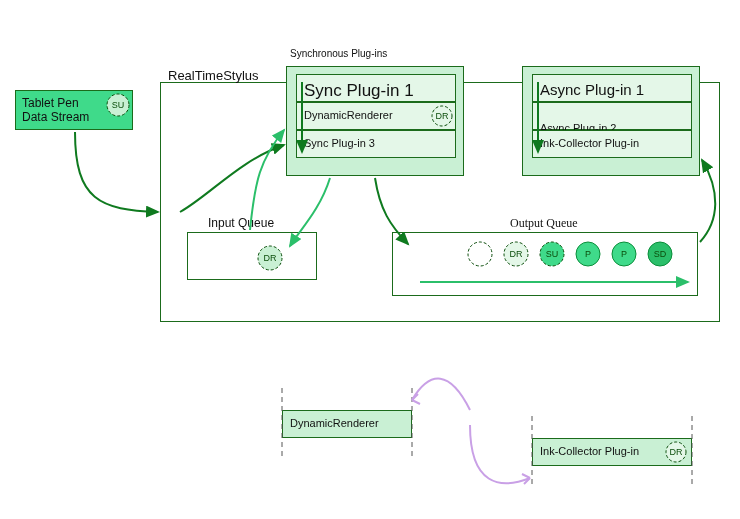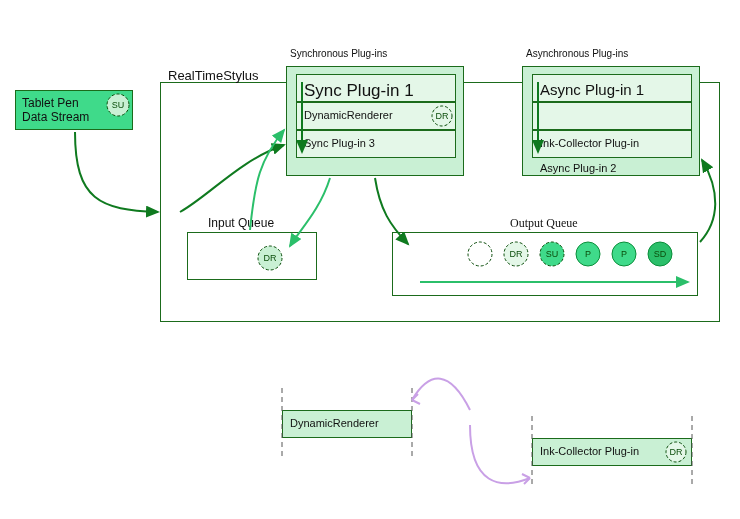--- a/index.html
+++ b/index.html
@@ -26,26 +26,25 @@
 
 <div class="txt section" style="left:290px;top:48px;">Synchronous Plug-ins</div>
 <div class="box" style="left:286px;top:66px;width:178px;height:110px;background:#c9f0d4;"></div>
 <div class="box" style="left:296px;top:74px;width:160px;height:28px;background:#e4f7e8;"></div>
 <div class="txt" style="left:304px;top:81px;font-size:17px;">Sync Plug-in 1</div>
 <div class="box" style="left:296px;top:102px;width:160px;height:28px;background:#e4f7e8;"></div>
 <div class="txt" style="left:304px;top:109px;font-size:11px;">DynamicRenderer</div>
 <div class="box" style="left:296px;top:130px;width:160px;height:28px;background:#e4f7e8;"></div>
 <div class="txt" style="left:304px;top:137px;font-size:11px;text-align:right;">Sync Plug-in 3</div>
 
-<div class="txt section" style="left:526px;top:48px;">Asynchronous Plug-ins</div>
 <div class="box" style="left:522px;top:66px;width:178px;height:110px;background:#c9f0d4;"></div>
 <div class="box" style="left:532px;top:74px;width:160px;height:28px;background:#e4f7e8;"></div>
 <div class="txt" style="left:540px;top:81px;font-size:15px;">Async Plug-in 1</div>
 <div class="box" style="left:532px;top:102px;width:160px;height:28px;background:#e4f7e8;"></div>
-<div class="txt" style="left:540px;top:122px;font-size:11px;margin-top:40px;">Async Plug-in 2</div>
+<div class="txt" style="left:540px;top:122px;font-size:11px;">Async Plug-in 2</div>
 <div class="box" style="left:532px;top:130px;width:160px;height:28px;background:#e4f7e8;"></div>
 <div class="txt" style="left:540px;top:137px;font-size:11px;">Ink-Collector Plug-in</div>
 
 <div class="txt" style="left:208px;top:216px;font-size:12px;">Input Queue</div>
 <div class="box" style="left:187px;top:232px;width:130px;height:48px;background:#fff;"></div>
 
 <div class="txt" style="left:510px;top:216px;font-size:12px;font-family:Liberation Serif, serif;">Output Queue</div>
 <div class="box" style="left:392px;top:232px;width:306px;height:64px;background:#fff;"></div>
 
 <div class="box" style="left:282px;top:410px;width:130px;height:28px;background:#c9f0d4;"></div>

